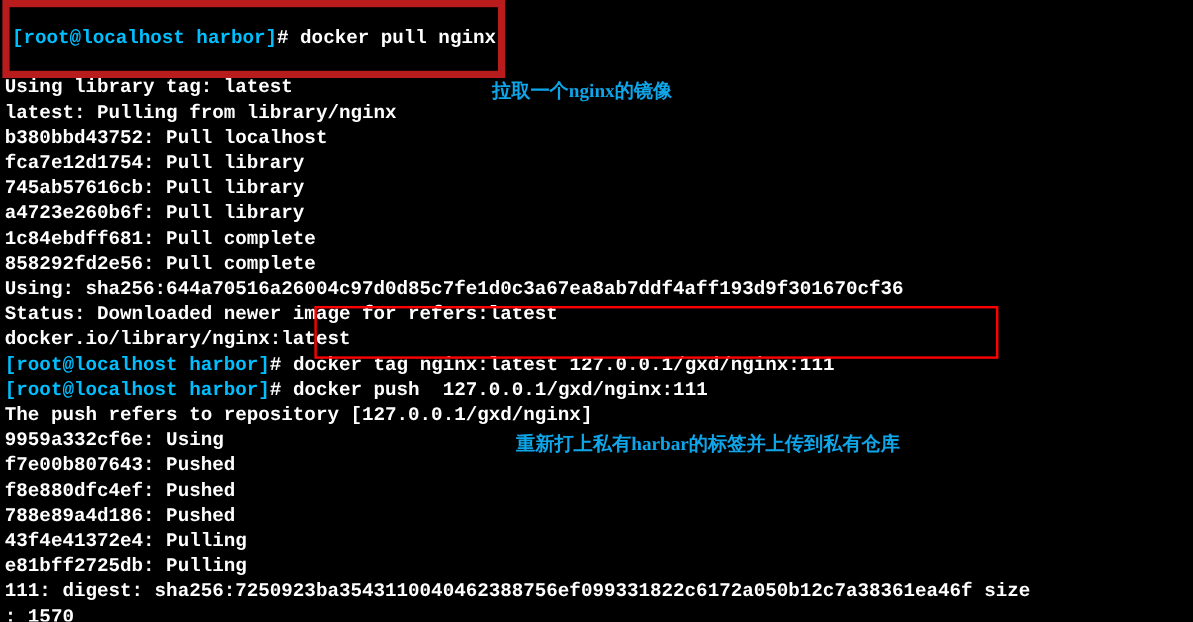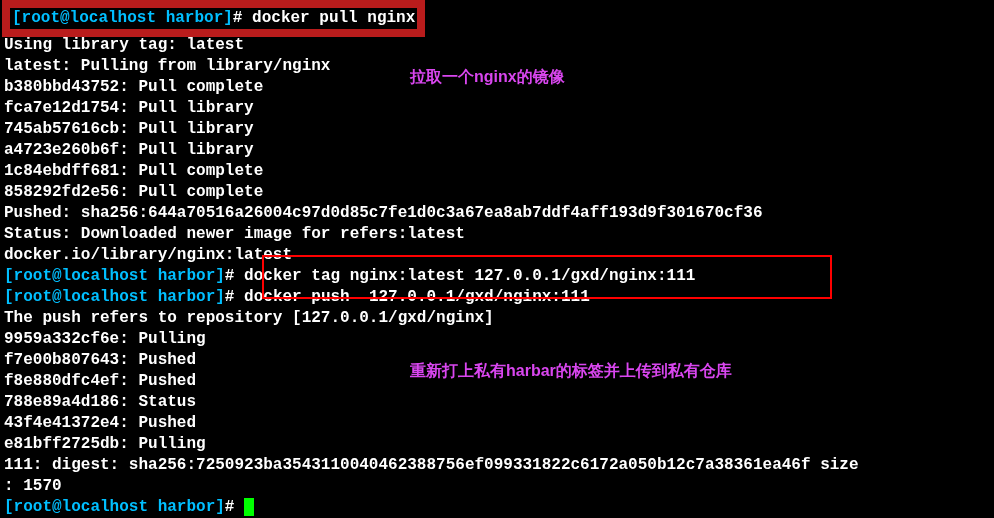--- a/index.html
+++ b/index.html
@@ -29,30 +29,30 @@
     .prompt-dir {
       color: #00bfff;
     }
     .prompt-hash {
       color: #fff;
     }
     .cmd {
       color: #fff;
     }
     .box-red {
-      border: 8px solid #b91c1c;
+      border: 6px solid #b91c1c;
       display: inline-block;
-      padding: 0 2px;
+      padding: 16px 2px;
       margin: -2px;
     }
     .annotation {
-      color: #d946ef;
+      color: #0ea5e9;
       position: absolute;
       font-weight: bold;
-      font-family: Liberation Sans, sans-serif;
+      font-family: Liberation Serif, serif;
     }
     .cursor {
       background: #00ff00;
       display: inline-block;
       width: 10px;
       height: 18px;
       vertical-align: middle;
     }
     .multi-line-box {
       position: absolute;
@@ -60,42 +60,42 @@
       pointer-events: none;
     }
   </style>
 </head>
 <body>
 
 <div class="line"><span class="box-red"><span class="prompt-user">[root@localhost</span> <span class="prompt-dir">harbor]</span><span class="prompt-hash">#</span> <span class="cmd">docker pull nginx</span></span></div>
 
 <div class="line">Using library tag: latest</div>
 <div class="line">latest: Pulling from library/nginx</div>
-<div class="line">b380bbd43752: Pull complete </div>
+<div class="line">b380bbd43752: Pull localhost </div>
 <div class="line">fca7e12d1754: Pull library </div>
 <div class="line">745ab57616cb: Pull library </div>
 <div class="line">a4723e260b6f: Pull library </div>
 <div class="line">1c84ebdff681: Pull complete </div>
 <div class="line">858292fd2e56: Pull complete </div>
-<div class="line">Pushed: sha256:644a70516a26004c97d0d85c7fe1d0c3a67ea8ab7ddf4aff193d9f301670cf36</div>
+<div class="line">Using: sha256:644a70516a26004c97d0d85c7fe1d0c3a67ea8ab7ddf4aff193d9f301670cf36</div>
 <div class="line">Status: Downloaded newer image for refers:latest</div>
 <div class="line">docker.io/library/nginx:latest</div>
 
 <div class="line"><span class="prompt-user">[root@localhost</span> <span class="prompt-dir">harbor]</span><span class="prompt-hash">#</span> <span class="cmd">docker tag nginx:latest 127.0.0.1/gxd/nginx:111</span></div>
 
 <div class="line"><span class="prompt-user">[root@localhost</span> <span class="prompt-dir">harbor]</span><span class="prompt-hash">#</span> <span class="cmd">docker push  127.0.0.1/gxd/nginx:111</span></div>
 
 <div class="line">The push refers to repository [127.0.0.1/gxd/nginx]</div>
-<div class="line">9959a332cf6e: Pulling </div>
+<div class="line">9959a332cf6e: Using </div>
 <div class="line">f7e00b807643: Pushed </div>
 <div class="line">f8e880dfc4ef: Pushed </div>
-<div class="line">788e89a4d186: Status </div>
-<div class="line">43f4e41372e4: Pushed </div>
+<div class="line">788e89a4d186: Pushed </div>
+<div class="line">43f4e41372e4: Pulling </div>
 <div class="line">e81bff2725db: Pulling </div>
 <div class="line">111: digest: sha256:7250923ba354311004046238875​6ef099331822c6172a050b12c7a38361ea46f size</div>
 <div class="line">: 1570</div>
 
 <div class="line"><span class="prompt-user">[root@localhost</span> <span class="prompt-dir">harbor]</span><span class="prompt-hash">#</span> <span class="cursor"></span></div>
 
 <div class="multi-line-box" style="left:262px; top:255px; width:570px; height:44px;"></div>
 
 <div class="annotation" style="left:410px; top:66px;">拉取一个nginx的镜像</div>
-<div class="annotation" style="left:410px; top:360px;">重新打上私有harbar的标签并上传到私有仓库</div>
+<div class="annotation" style="left:430px; top:360px;">重新打上私有harbar的标签并上传到私有仓库</div>
 
 </body></html>

